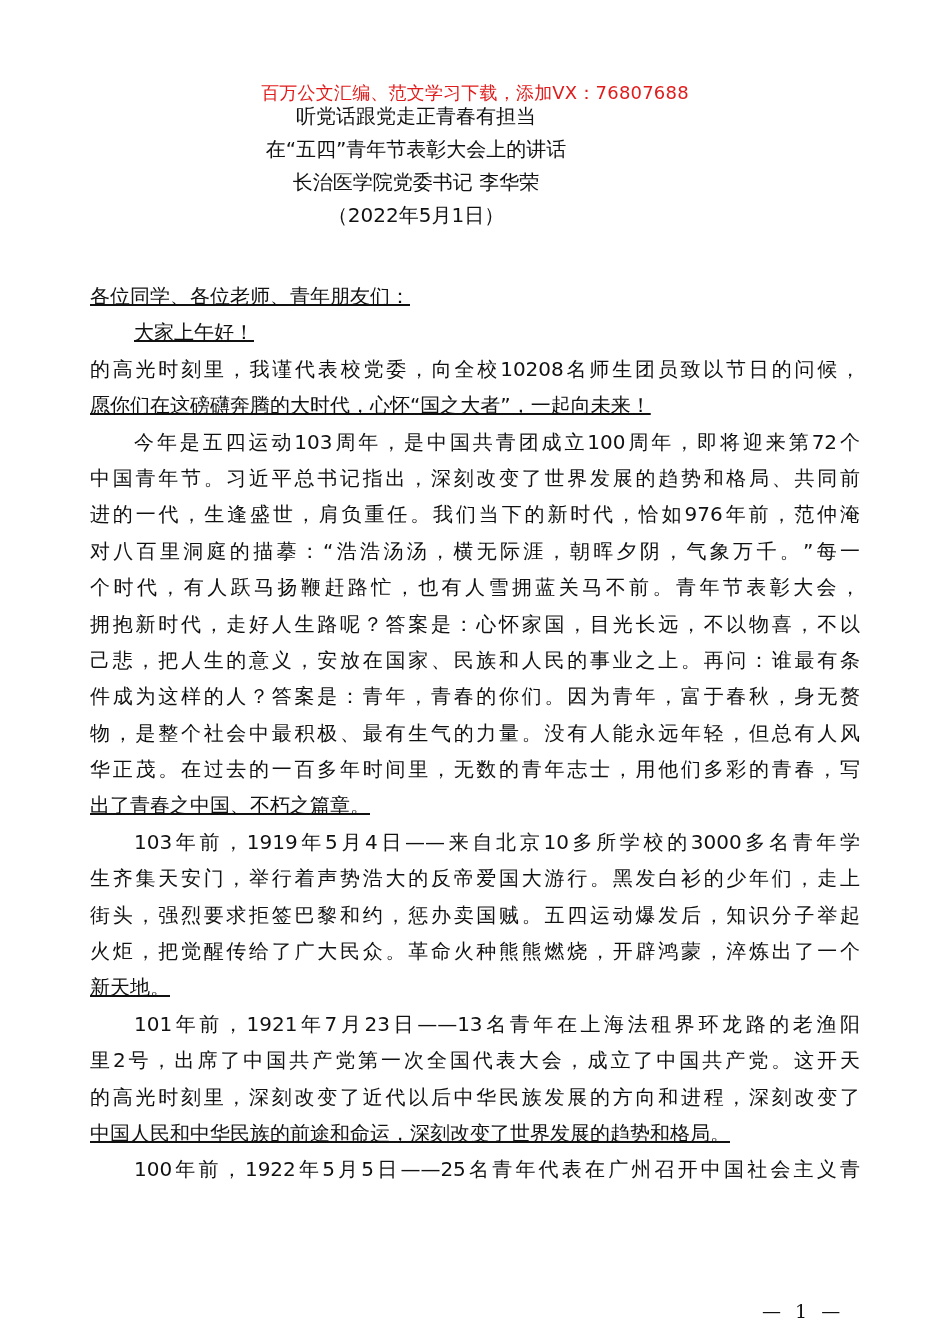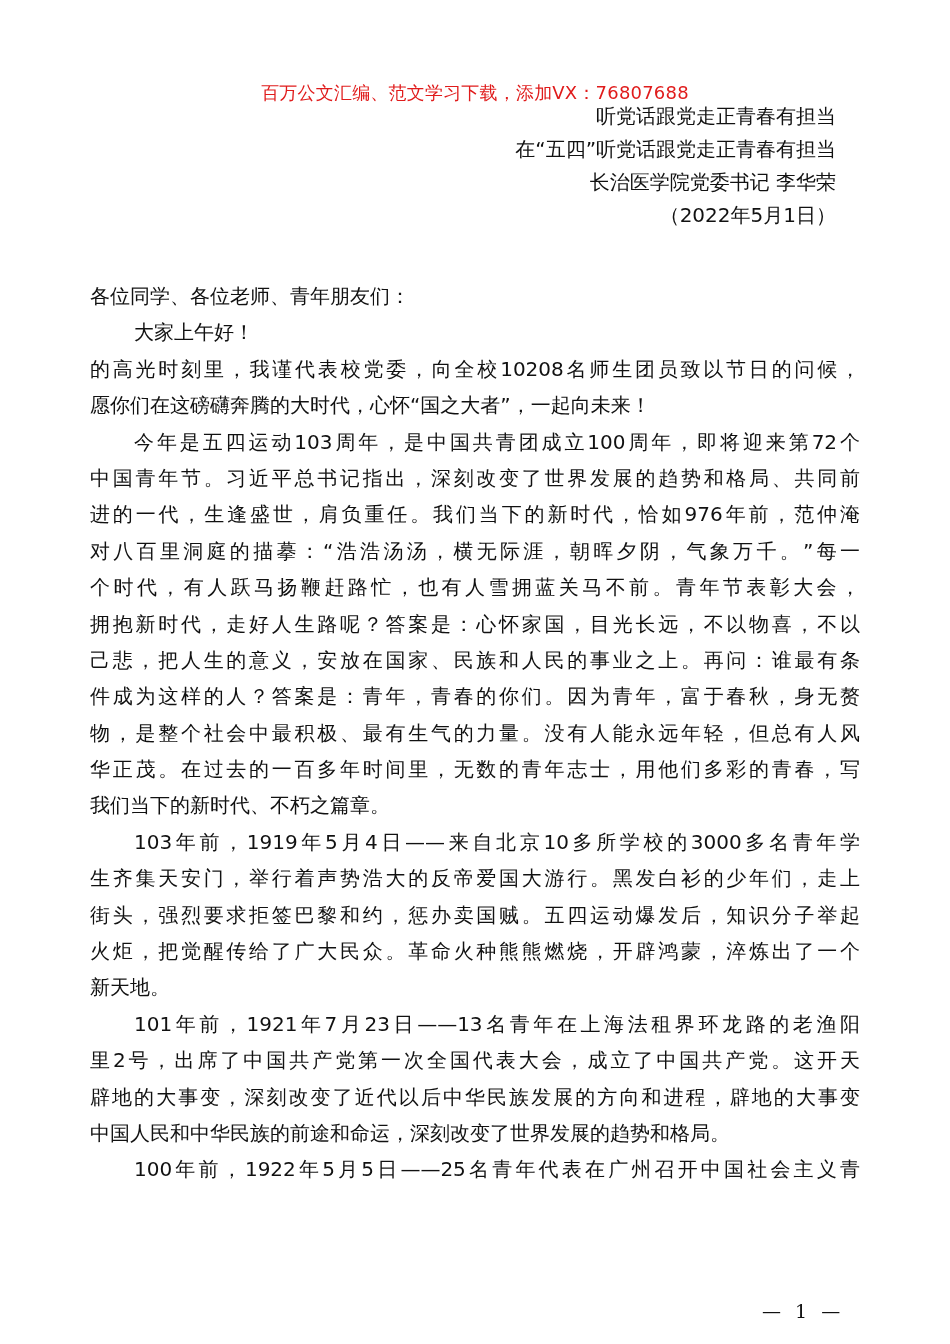--- a/index.html
+++ b/index.html
@@ -1,35 +1,35 @@
 <!DOCTYPE html>
 <html><head>
   <meta charset="utf-8">
   <style>
     html, body { margin: 0; padding: 0; background: #ffffff; }
     body { width: 950px; height: 1344px; position: relative; overflow: hidden;
            font-family: "DejaVu Sans", "Liberation Sans", sans-serif; color: #111; }
     .banner { position: absolute; top: 46px; left: 0; width: 950px; text-align: center;
               color: #e01b1b; font-size: 18px; letter-spacing: 0.2px; margin-top: 35px; }
-    .title-block { position: absolute; top: 100px; left: 12px; width: 824px; text-align: right; }
+    .title-block { position: absolute; top: 100px; left: 4px; width: 824px; text-align: center; }
     .title-line { font-size: 20px; line-height: 33px; height: 33px; }
     .body { position: absolute; top: 278px; left: 90px; width: 770px; font-size: 20px; }
     .line { height: 36.4px; line-height: 36.4px; white-space: nowrap; text-align: justify; text-align-last: justify; }
-    .line.last { text-align-last: left; }
+    .line.last { text-align-last: left; text-decoration: underline; }
     .indent { padding-left: 44px; }
     .page-num { position: absolute; top: 1300px; left: 762px; font-family: "DejaVu Serif", serif; font-size: 19px; letter-spacing: 4px; }
   </style>
 </head>
 <body>
 
 <div class="banner">百万公文汇编、范文学习下载，添加VX：76807688</div>
 
 <div class="title-block">
   <div class="title-line">听党话跟党走正青春有担当</div>
-  <div class="title-line">在“五四”听党话跟党走正青春有担当</div>
+  <div class="title-line">在“五四”青年节表彰大会上的讲话</div>
   <div class="title-line">长治医学院党委书记  李华荣</div>
   <div class="title-line">（2022年5月1日）</div>
 </div>
 
 <div class="body">
   <div class="line last">各位同学、各位老师、青年朋友们：</div>
   <div class="line last indent">大家上午好！</div>
 
   <div>
     <div class="line">的高光时刻里，我谨代表校党委，向全校10208名师生团员致以节日的问候，</div>
@@ -40,35 +40,35 @@
     <div class="line indent">今年是五四运动103周年，是中国共青团成立100周年，即将迎来第72个</div>
     <div class="line">中国青年节。习近平总书记指出，深刻改变了世界发展的趋势和格局、共同前</div>
     <div class="line">进的一代，生逢盛世，肩负重任。我们当下的新时代，恰如976年前，范仲淹</div>
     <div class="line">对八百里洞庭的描摹：“浩浩汤汤，横无际涯，朝晖夕阴，气象万千。”每一</div>
     <div class="line">个时代，有人跃马扬鞭赶路忙，也有人雪拥蓝关马不前。青年节表彰大会，</div>
     <div class="line">拥抱新时代，走好人生路呢？答案是：心怀家国，目光长远，不以物喜，不以</div>
     <div class="line">己悲，把人生的意义，安放在国家、民族和人民的事业之上。再问：谁最有条</div>
     <div class="line">件成为这样的人？答案是：青年，青春的你们。因为青年，富于春秋，身无赘</div>
     <div class="line">物，是整个社会中最积极、最有生气的力量。没有人能永远年轻，但总有人风</div>
     <div class="line">华正茂。在过去的一百多年时间里，无数的青年志士，用他们多彩的青春，写</div>
-    <div class="line last">我们当下的新时代、不朽之篇章。</div>
+    <div class="line last">出了青春之中国、不朽之篇章。</div>
   </div>
 
   <div>
     <div class="line indent">103年前，1919年5月4日——来自北京10多所学校的3000多名青年学</div>
     <div class="line">生齐集天安门，举行着声势浩大的反帝爱国大游行。黑发白衫的少年们，走上</div>
     <div class="line">街头，强烈要求拒签巴黎和约，惩办卖国贼。五四运动爆发后，知识分子举起</div>
     <div class="line">火炬，把觉醒传给了广大民众。革命火种熊熊燃烧，开辟鸿蒙，淬炼出了一个</div>
     <div class="line last">新天地。</div>
   </div>
 
   <div>
     <div class="line indent">101年前，1921年7月23日——13名青年在上海法租界环龙路的老渔阳</div>
     <div class="line">里2号，出席了中国共产党第一次全国代表大会，成立了中国共产党。这开天</div>
-    <div class="line">辟地的大事变，深刻改变了近代以后中华民族发展的方向和进程，辟地的大事变</div>
+    <div class="line">的高光时刻里，深刻改变了近代以后中华民族发展的方向和进程，深刻改变了</div>
     <div class="line last">中国人民和中华民族的前途和命运，深刻改变了世界发展的趋势和格局。</div>
   </div>
 
   <div>
     <div class="line indent">100年前，1922年5月5日——25名青年代表在广州召开中国社会主义青</div>
   </div>
 </div>
 
 <div class="page-num">— 1 —</div>
 

